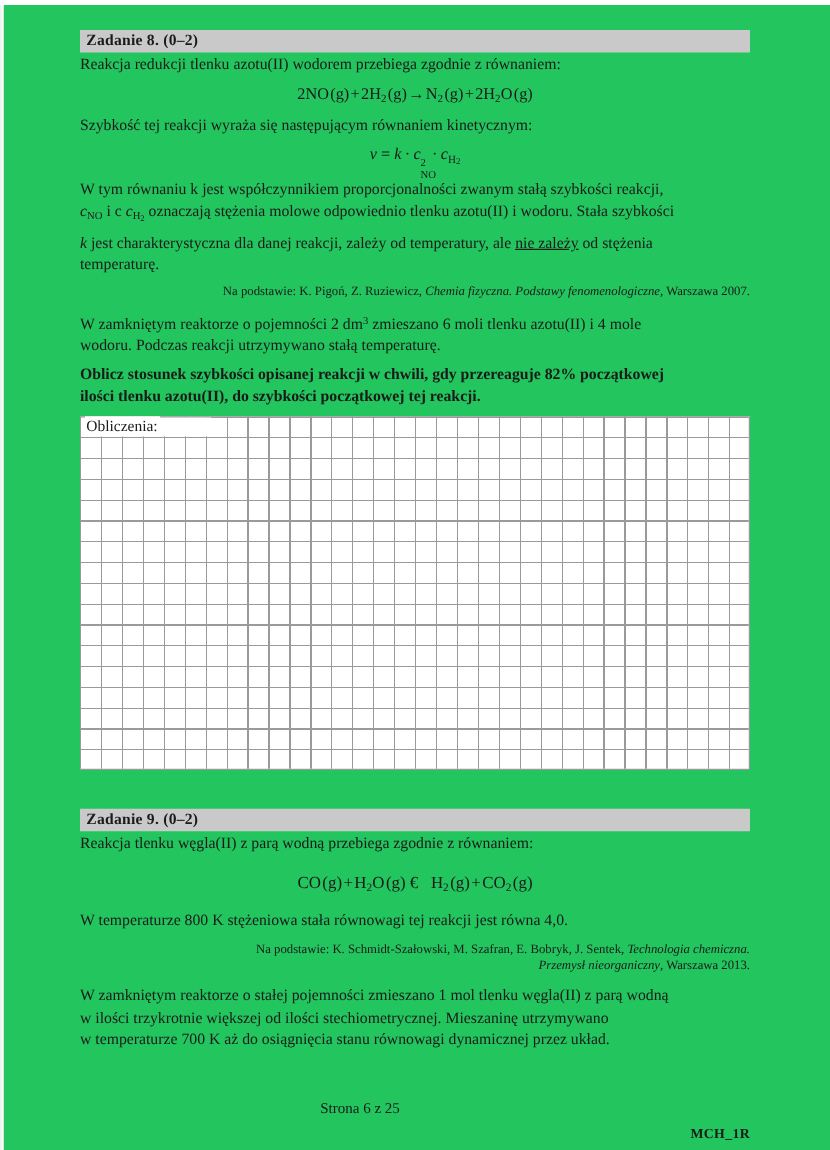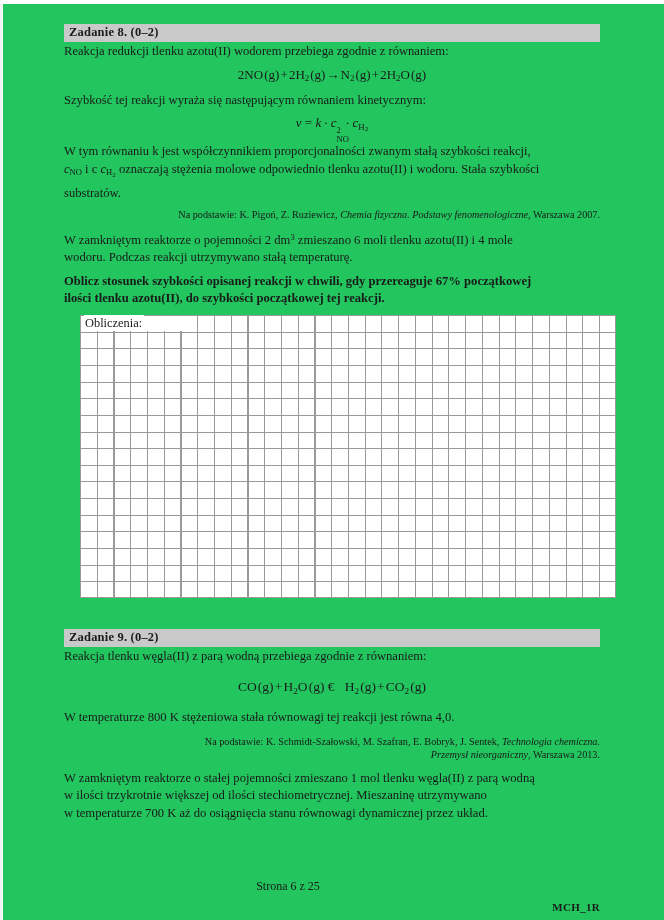--- a/index.html
+++ b/index.html
@@ -97,21 +97,20 @@
     text-align: right;
     margin: 7px 0 0 0;
   }
   .source .it { font-style: italic; text-align: center; }
 
   
   .grid-wrap {
     position: relative;
     margin-top: 8px;
     width: 439px;
-    margin-left: 16px;
   }
   .grid {
     position: relative;
     width: 536px;
     height: 283px;
     background:
       repeating-linear-gradient(to right,
         #9a9a9a 0px, #9a9a9a 1px, rgba(0,0,0,0) 1px, rgba(0,0,0,0) 16.75px),
       repeating-linear-gradient(to bottom,
         #9a9a9a 0px, #9a9a9a 1px, rgba(0,0,0,0) 1px, rgba(0,0,0,0) 16.65px),
@@ -194,33 +193,36 @@
 
     <div class="para">W tym równaniu k jest współczynnikiem proporcjonalności zwanym stałą szybkości reakcji,</div>
 
     <div class="para nomargin">
       <span><span style="font-style:italic">c</span><sub>NO</sub></span>
       <span> i c</span>
       <span><span style="font-style:italic">c</span><sub>H<sub style="font-size:0.8em">2</sub></sub></span>
       <span> oznaczają stężenia molowe odpowiednio tlenku azotu(II) i wodoru. Stała szybkości</span>
     </div>
 
-
-    <div class="para nomargin">substratów.</div>
+    <div class="para nomargin">
+      <span style="font-style:italic">k</span><span> jest charakterystyczna dla danej reakcji, zależy od temperatury, ale </span><span style="text-decoration:underline">nie zależy</span><span> od stężenia</span>
+    </div>
+
+    <div class="para nomargin">temperaturę.</div>
 
     <div class="source">
       <span>Na podstawie: K. Pigoń, Z. Ruziewicz, </span><span class="it">Chemia fizyczna. Podstawy fenomenologiczne</span><span>, Warszawa 2007.</span>
     </div>
 
     <div class="para spaced" style="margin-top:8px">
       <span>W zamkniętym reaktorze o pojemności 2 dm</span><sup>3</sup><span> zmieszano 6 moli tlenku azotu(II) i 4 mole</span>
     </div>
     <div class="para nomargin">wodoru. Podczas reakcji utrzymywano stałą temperaturę.</div>
 
-    <div class="para bold" style="margin-top:7px">Oblicz stosunek szybkości opisanej reakcji w chwili, gdy przereaguje 67% początkowej</div>
+    <div class="para bold" style="margin-top:7px">Oblicz stosunek szybkości opisanej reakcji w chwili, gdy przereaguje 82% początkowej</div>
     <div class="para bold nomargin">ilości tlenku azotu(II), do szybkości początkowej tej reakcji.</div>
 
     <div class="grid-wrap">
       <div class="grid">
         <div class="grid-label-mask"></div>
         <div class="grid-label">Obliczenia:</div>
       </div>
     </div>
 
     <div class="blk-gap"></div>

